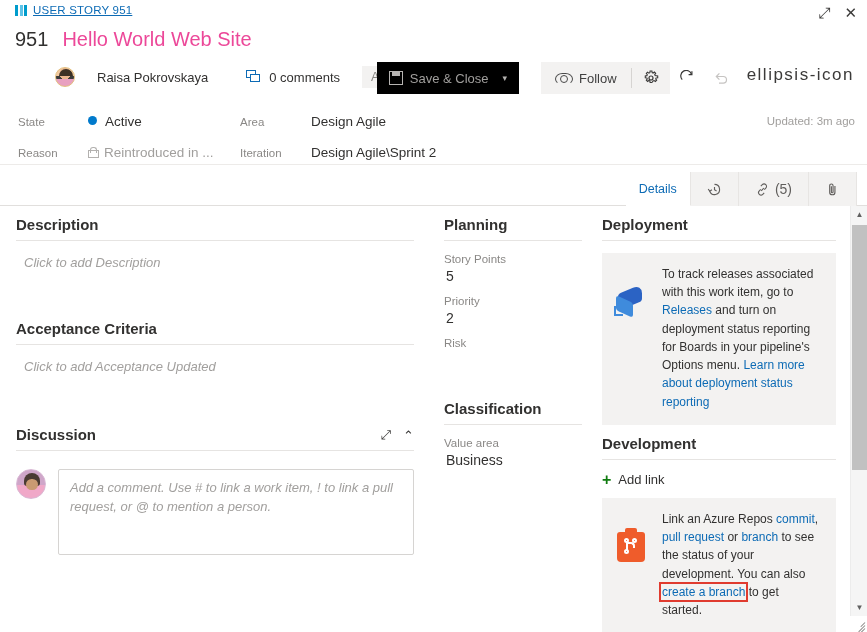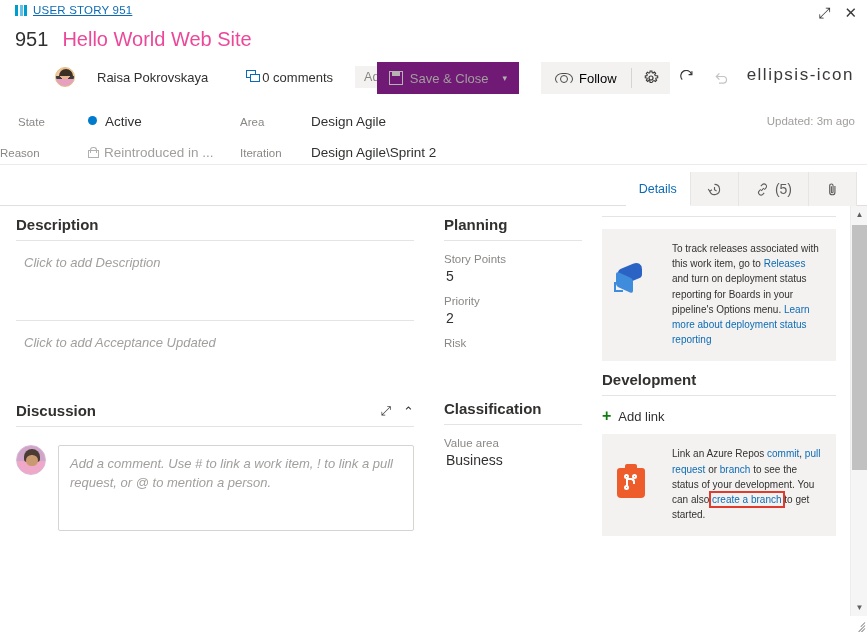--- a/index.html
+++ b/index.html
@@ -38,51 +38,51 @@
     width:20px;height:20px;border-radius:50%;
     background: radial-gradient(circle at 50% 32%, #e8b48e 0 36%, rgba(0,0,0,0) 37%),
                 linear-gradient(#f2c9a0 0 46%, #3b3b3b 46% 62%, #e8a0c0 62% 100%);
     border:1px solid #e3c07f; overflow:hidden; position:relative;
   }
   .avatar-sm::after{
     content:""; position:absolute; left:3px; top:1px; width:14px;height:7px;
     background:#3b3025; border-radius:7px 7px 0 0;
   }
   .assignee-name { font-size:13px; color:#323130; }
-  .comments-chip { display:flex; align-items:center; margin-left:38px; cursor:pointer; }
+  .comments-chip { display:flex; align-items:center; gap:7px; margin-left:38px; cursor:pointer; }
   .bubble-icon { width:16px; height:14px; position:relative; }
   .bubble-icon b, .bubble-icon s {
     position:absolute; display:block; border:1.4px solid #0d6bb5; background:#fff;
     text-decoration:none;
   }
   .bubble-icon b { left:0; top:0; width:10px; height:8px; }
   .bubble-icon s { left:4px; top:3.5px; width:10px; height:8px; }
   .comments-text { font-size:13px; color:#323130; }
   .add-tag {
     margin-left:22px; font-size:12.5px; color:#888682;
     background:#f3f2f1; padding:4px 9px; cursor:pointer;
   }
 
   .hdr-actions { position:absolute; right:0; top:58px; display:flex; align-items:center; height:40px; }
   .btn-savegroup {
-    display:flex; align-items:center; background:#701a75; height:32px; color:#a19f9d; cursor:default;
+    display:flex; align-items:center; background:#000000; height:32px; color:#a19f9d; cursor:default;
   }
   .btn-save { display:flex; align-items:center; gap:7px; padding:0 10px 0 12px; font-size:13px; }
   .save-icon { width:14px;height:14px; position:relative; }
   .save-icon::before{
     content:""; position:absolute; inset:0; border:1.3px solid #b6b4b2;
   }
   .save-icon::after{
     content:""; position:absolute; left:3px; top:0px; width:8px; height:5px; background:#b6b4b2;
   }
   .btn-save-caret { padding:0 12px 0 4px; font-size:9px; color:#b4b2b0; }
   .btn-followgroup {
     display:flex; align-items:center; background:#f3f2f1; height:32px; margin-left:22px; cursor:pointer;
   }
-  .btn-follow { display:flex; align-items:center; gap:8px; padding:0 14px; font-size:13px; color:#000000;text-align:right; }
+  .btn-follow { display:flex; align-items:center; gap:8px; padding:0 14px; font-size:13px; color:#404040;text-align:right; }
   .eye-icon { width:16px; height:12px; position:relative; }
   .eye-icon::before{
     content:""; position:absolute; left:0; top:1px; width:16px;height:10px;
     border:1.3px solid #4a4a4a; border-radius:50%/60%; border-bottom-color:transparent;
   }
   .eye-icon::after{
     content:""; position:absolute; left:5px; top:3px; width:6px;height:6px;
     border:1.3px solid #4a4a4a; border-radius:50%;
   }
   .sep-v { width:1px; height:20px; background:#d6d4d2; }
@@ -150,21 +150,21 @@
     padding:9px 11px; font-size:13px; color:#a19f9d; font-style:italic; line-height:1.45;
     cursor:text; background:#fff;
   }
 
   .mini-label { font-size:11.5px; color:#8a8886; margin-top:0; }
   .mini-val { font-size:14px; color:#323130; margin:3px 0 11px 2px; }
   .mini-val.empty { height:6px; }
 
   
   .info-card { background:#f3f2f1; padding:12px 14px 14px 12px; display:flex; gap:12px; align-items:flex-start; }
-  .info-text { font-size:10px; color:#323130; line-height:1.52;margin-left:10px; }
+  .info-text { font-size:12px; color:#323130; line-height:1.52; }
   .info-text a { color:#0d6bb5; text-decoration:none; cursor:pointer; }
   .hl-link {
     color:#0d6bb5; outline:2px solid #e03b2f; outline-offset:1px; cursor:pointer;
   }
   .deploy-icon { width:36px;height:34px; flex:0 0 36px; position:relative; margin-top:22px;}
   .deploy-icon .p1 {
     position:absolute; left:4px; top:2px; width:24px;height:17px; background:#2b63c4;
     transform: skewY(-22deg); border-radius:3px 9px 3px 3px;
   }
   .deploy-icon .p2 {
@@ -292,21 +292,21 @@
       <span>⤢</span>
       <span>✕</span>
     </div>
   </div>
 
   <div class="fields">
     <span class="fld-label" style="left:18px;top:15px;">State</span>
     <span class="fld-val" style="left:88px;top:13px;">
       <span class="state-dot"></span><span>Active</span>
     </span>
-    <span class="fld-label" style="left:0;top:46px;">Reason</span>
+    <span class="fld-label" style="left:18px;top:46px;">Reason</span>
     <span class="fld-val muted-val" style="left:88px;top:44px;">
       <span class="lock-icon"></span><span>Reintroduced in ...</span>
     </span>
     <span class="fld-label" style="left:240px;top:15px;">Area</span>
     <span class="fld-val" style="left:311px;top:13px;">Design Agile</span>
     <span class="fld-label" style="left:240px;top:46px;">Iteration</span>
     <span class="fld-val" style="left:311px;top:44px;">Design Agile\Sprint 2</span>
   </div>
   <div class="updated">Updated: 3m ago</div>
 
@@ -336,20 +336,21 @@
     </div>
   </div>
 
   <div class="body">
 
     <div class="col col-left">
       <div class="sec-h">Description</div>
       <div class="sec-rule"></div>
       <div class="placeholder" style="padding-bottom:50px;">Click to add Description</div>
 
+      <div class="sec-h">Acceptance Criteria</div>
       <div class="sec-rule"></div>
       <div class="placeholder" style="padding-bottom:52px;">Click to add Acceptance Updated</div>
 
       <div class="disc-head">
         <div class="sec-h">Discussion</div>
         <div class="disc-icons">
           <span>⤢</span>
           <span>⌃</span>
         </div>
       </div>
@@ -370,20 +371,21 @@
       <div class="mini-label">Risk</div>
       <div class="mini-val empty"></div>
 
       <div class="sec-h" style="margin-top:42px;">Classification</div>
       <div class="sec-rule"></div>
       <div class="mini-label">Value area</div>
       <div class="mini-val">Business</div>
     </div>
 
     <div class="col col-right">
+      <div class="sec-h">Deployment</div>
       <div class="sec-rule"></div>
       <div class="info-card">
         <span class="deploy-icon">
           <i class="p1"></i>
             <i class="p2"></i>
             <i class="p3"></i>
         </span>
         <div class="info-text">
           <span>To track releases associated with this work item, go to </span><a>Releases</a><span> and turn on deployment status reporting for Boards in your pipeline's Options menu. </span><a>Learn more about deployment status reporting</a>
         </div>

